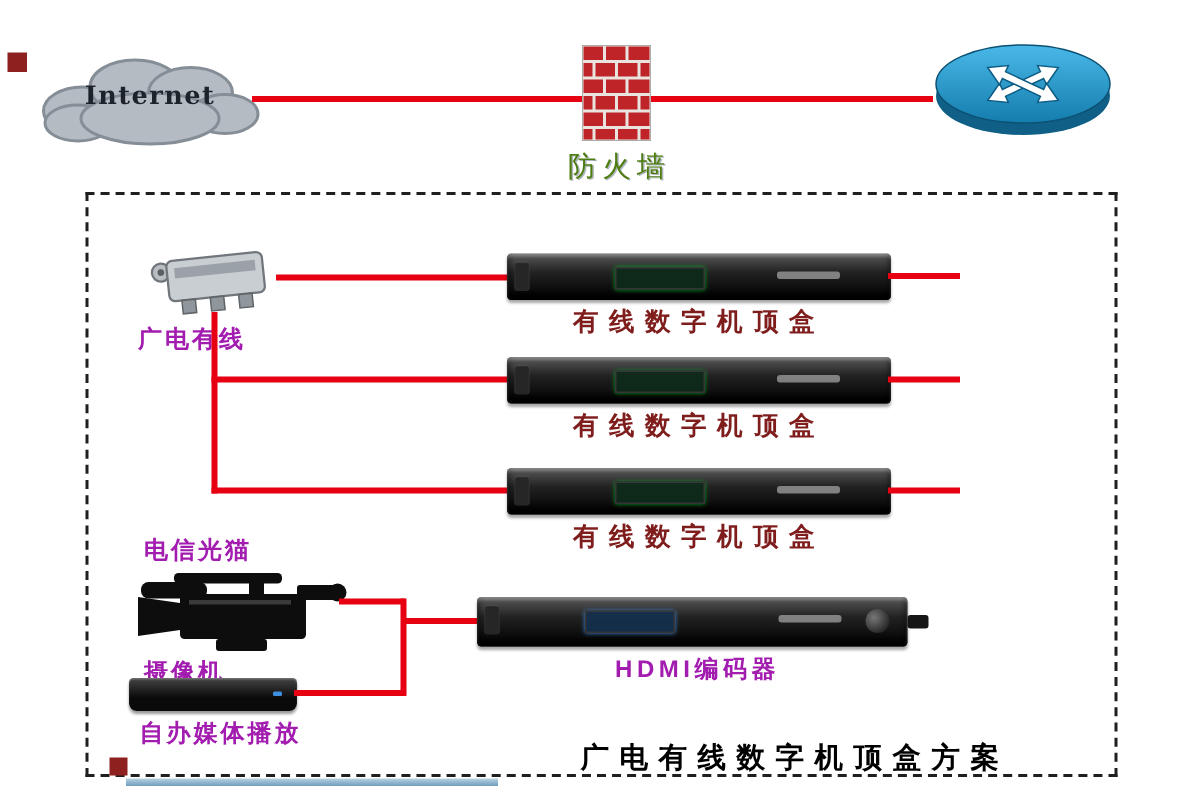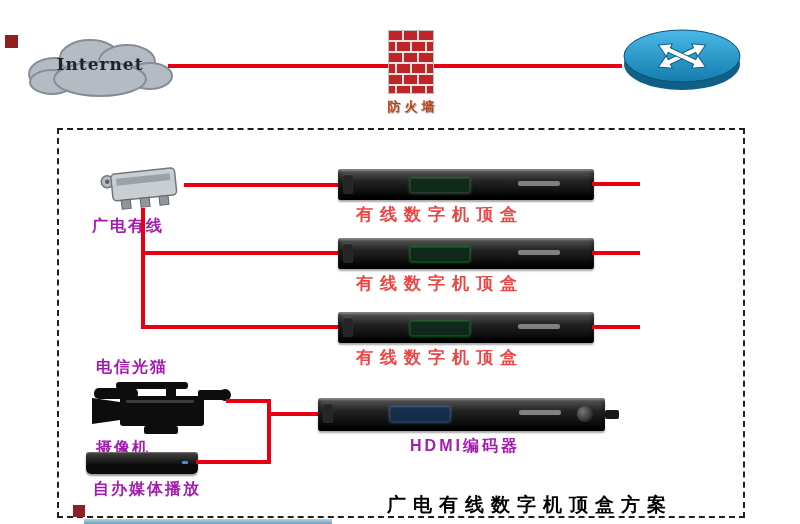--- a/index.html
+++ b/index.html
@@ -8,24 +8,24 @@
     font-family:"Liberation Sans","DejaVu Sans",sans-serif;
     padding-left:32px;
   }
   
   .line{position:absolute;background:#e60012;}
   .h{height:4px;}
   .v{width:4px;}
   
   .lbl{position:absolute;font-weight:bold;color:#a21caf;font-size:16px;letter-spacing:2px;white-space:nowrap;}
   .lbl-c{text-align:center;}
-  .top-lbl{position:absolute;font-weight:bold;color:#c2410c;font-size:13px;letter-spacing:4px;
+  .top-lbl{position:absolute;font-weight:normal;color:#4d7c0f;font-size:19px;letter-spacing:4px;
            text-shadow:1px 1px 0 #aeb6bd;white-space:nowrap;text-align:center;}
-  .stb-lbl{position:absolute;font-weight:bold;color:#ef4444;font-size:17px;letter-spacing:7px;
-           width:220px;text-align:left;white-space:nowrap;}
+  .stb-lbl{position:absolute;font-weight:bold;color:#7f1d1d;font-size:17px;letter-spacing:7px;
+           width:220px;text-align:center;white-space:nowrap;}
   .caption{position:absolute;left:362px;top:492px;width:336px;text-align:center;
            font-weight:bold;color:#000;font-size:19px;letter-spacing:7px;white-space:nowrap;}
   .internet-txt{position:absolute;left:38px;top:54px;width:124px;text-align:center;
            font-family:"DejaVu Serif","Liberation Serif",serif;font-weight:bold;
            font-size:17px;color:#1c232b;letter-spacing:1px;}
   
   .boundary{position:absolute;left:57px;top:128px;width:684px;height:386px;
             border:2px dashed #1f1f1f;background:transparent;}
   
   .rack{position:absolute;height:31px;border-radius:3px;

